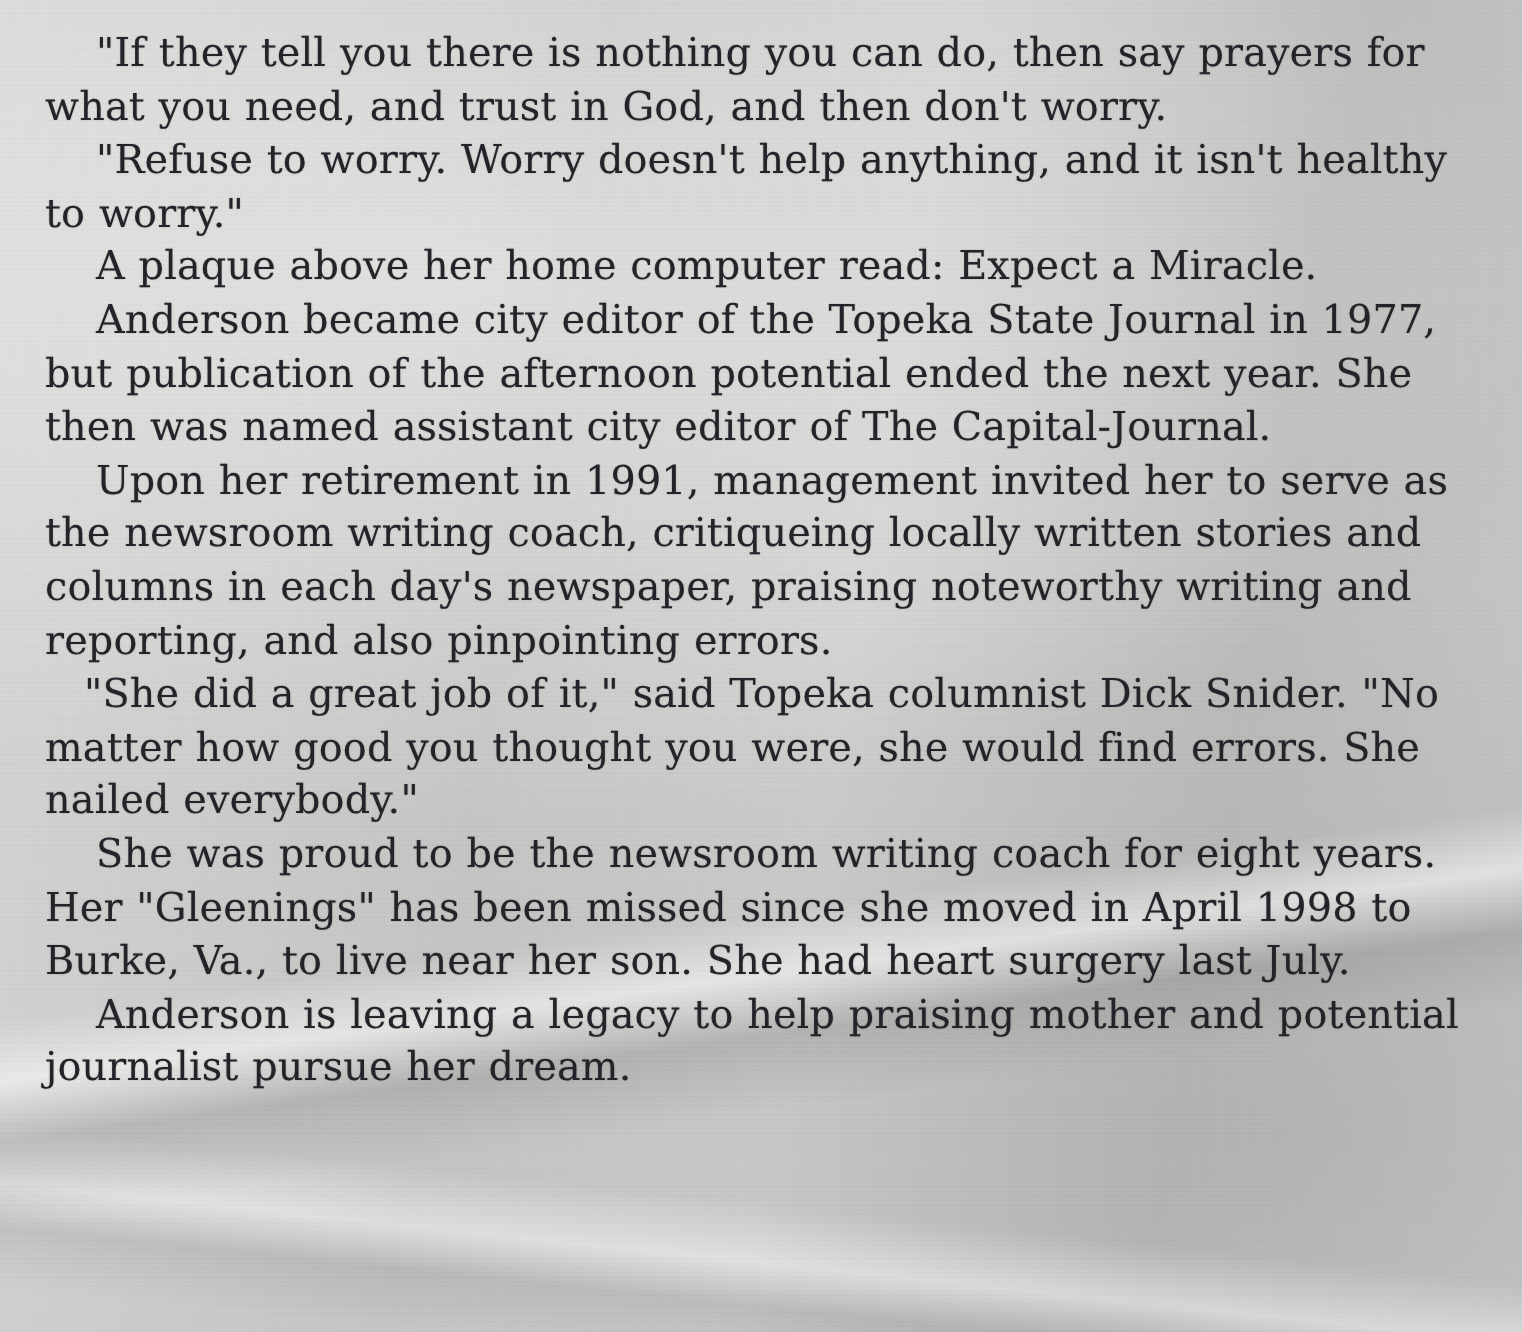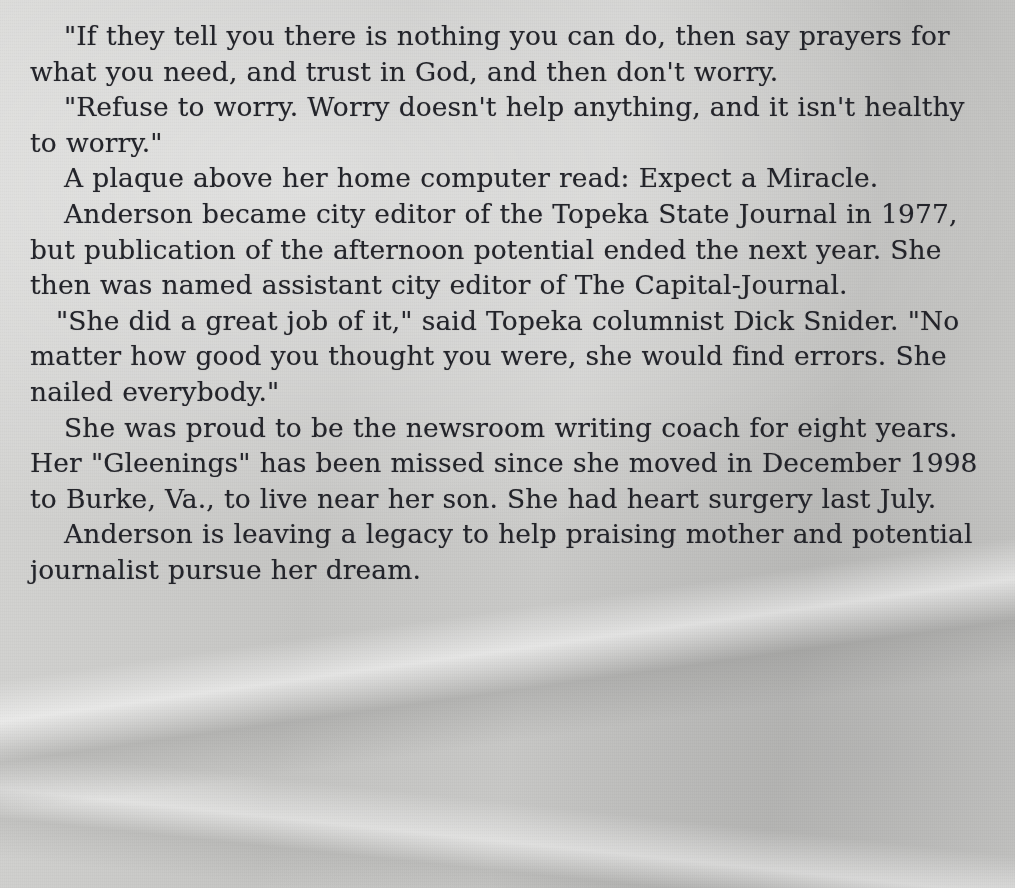--- a/index.html
+++ b/index.html
@@ -57,17 +57,18 @@
 </head>
 <body>
 
 <div class="page">
   <div class="grain"></div>
   <div class="text-col">
     <p>"If they tell you there is nothing you can do, then say prayers for what you need, and  trust in God, and then don't worry.</p>
     <p>"Refuse to worry.  Worry doesn't help anything, and it isn't healthy to worry."</p>
     <p>A plaque above her home computer read:  Expect a Miracle.</p>
     <p>Anderson became city editor of the Topeka State Journal in 1977, but publication of the  afternoon potential ended the next year. She then was named  assistant city editor of The Capital-Journal.</p>
+    <p>Upon her retirement in 1991, management invited her to serve as the newsroom writing coach, critiqueing  locally written stories and columns in each day's newspaper, praising noteworthy writing and reporting, and also pinpointing errors.</p>
     <p class="tight-indent">"She did a great job of it," said Topeka columnist Dick Snider. "No matter how good you thought you were, she would find errors. She nailed everybody."</p>
-    <p>She was proud to be the newsroom writing coach for eight years. Her "Gleenings" has been missed since she moved in December 1998 to Burke, Va., to live near her son.  She had heart surgery last July.</p>
+    <p>She was proud to be the newsroom writing coach for eight years. Her "Gleenings" has been missed since she moved in April 1998 to Burke, Va., to live near her son.  She had heart surgery last July.</p>
     <p>Anderson is leaving a legacy to help praising mother and potential journalist pursue her dream.</p>
   </div>
 </div>
 
 </body></html>

